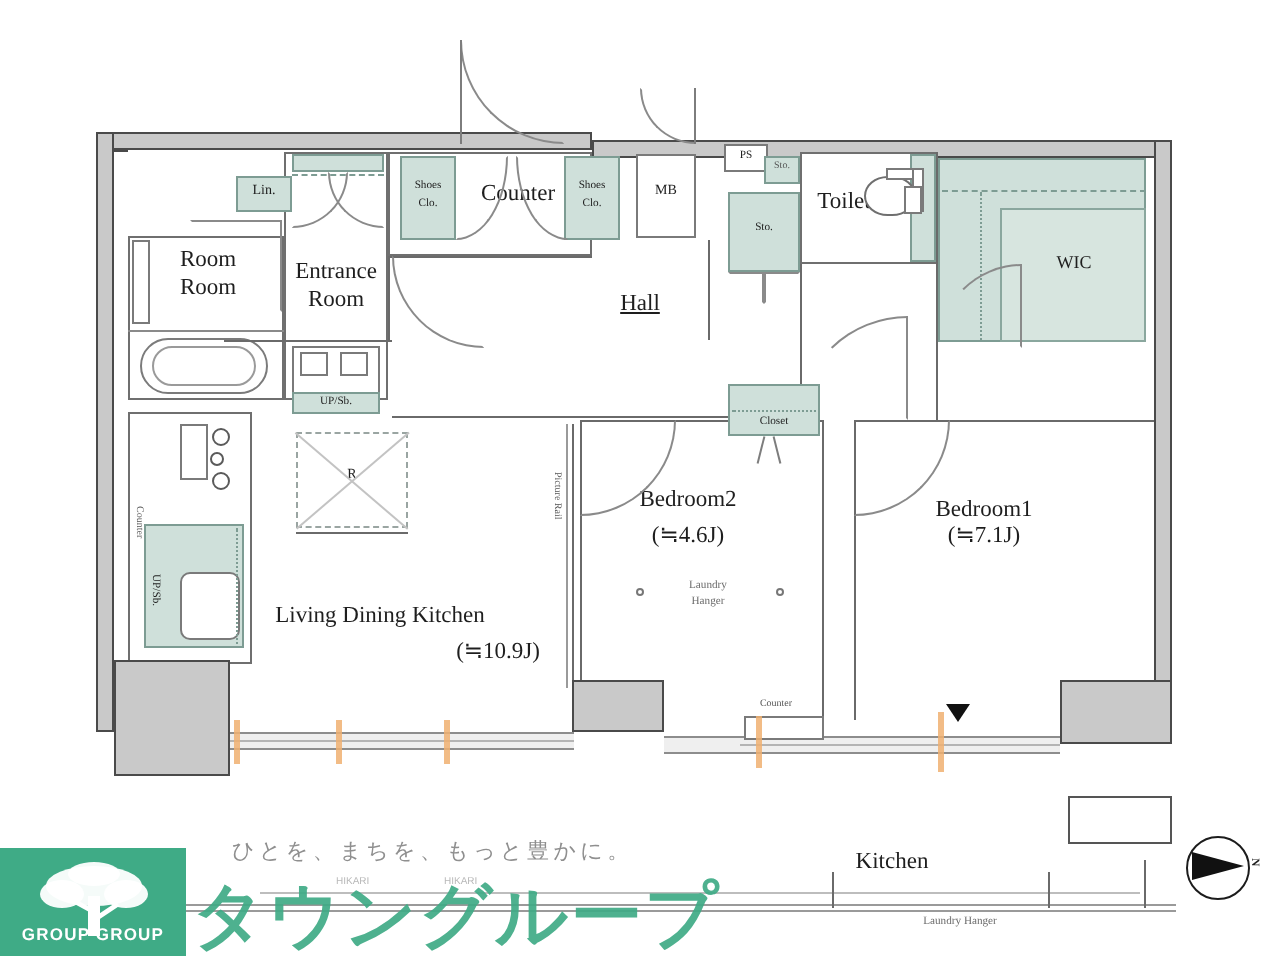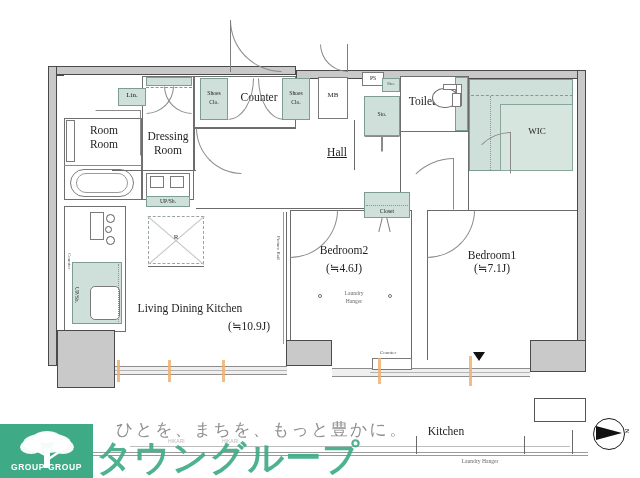--- a/index.html
+++ b/index.html
@@ -62,21 +62,21 @@
   #needle{position:absolute;width:0;height:0;border-top:7px solid transparent;border-bottom:7px solid transparent;border-left:26px solid #111;}
 
   
   #logo{position:absolute;left:0;top:424px;width:93px;height:54px;background:#3fab86;}
   #logoTxt{position:absolute;left:0;bottom:6px;width:93px;text-align:center;color:#fff;
           font-family:"Liberation Sans", sans-serif;font-size:8.5px;letter-spacing:.6px;font-weight:bold;}
   #tree{position:absolute;left:18px;top:6px;}
   #brand{position:absolute;left:96px;top:434px;font-family:"Liberation Sans", sans-serif;
           font-size:36px;font-weight:bold;color:#3fab86;letter-spacing:1px;opacity:.92;}
   #tagline{position:absolute;left:116px;top:418px;font-family:Liberation Serif, serif;
-          font-size:17px;color:#8f8f8f;letter-spacing:2.2px;}
+          font-size:11px;color:#8f8f8f;letter-spacing:2.2px;}
   .hikari{position:absolute;font-size:5px;color:#b9b9b9;font-family:"Liberation Sans",sans-serif;}
 </style>
 </head>
 <body>
 
 <div id="plan">
 
   <div class="wall" style="left:48px;top:66px;width:16px;height:10px;"></div>
   <div class="wall" style="left:48px;top:66px;width:248px;height:9px;"></div>
   <div class="wall" style="left:296px;top:70px;width:290px;height:9px;"></div>
@@ -91,21 +91,21 @@
   <div class="room" style="left:64px;top:118px;width:78px;height:82px;"></div>
   <div class="lbl big" style="left:74px;top:124px;width:60px;">Room</div>
   <div class="lbl big" style="left:74px;top:138px;width:60px;">Room</div>
   <div class="line" style="left:64px;top:165px;width:78px;height:1px;background:#8a8a8a;"></div>
   <div class="plain" style="left:66px;top:120px;width:9px;height:42px;"></div>
   <div class="tub" style="left:70px;top:169px;width:64px;height:28px;"></div>
   <div class="tubin" style="left:76px;top:173px;width:52px;height:20px;"></div>
   <div class="swing sw-tr" style="left:95px;top:110px;width:46px;height:46px;border-radius:0 0 0 100%;"></div>
 
   <div class="room" style="left:142px;top:76px;width:52px;height:124px;"></div>
-  <div class="lbl big" style="left:136px;top:130px;width:64px;">Dressing</div>
+  <div class="lbl big" style="left:136px;top:130px;width:64px;">Entrance</div>
   <div class="lbl big" style="left:136px;top:144px;width:64px;">Room</div>
 
   <div class="tile" style="left:118px;top:88px;width:28px;height:18px;"></div>
   <div class="lbl sm" style="left:118px;top:92px;width:28px;">Lin.</div>
 
   <div class="tile" style="left:146px;top:77px;width:46px;height:9px;"></div>
   <div class="dash-h" style="left:146px;top:87px;width:46px;"></div>
   <div class="swing sw-br" style="left:146px;top:86px;width:28px;height:28px;border-radius:0 0 100% 0;"></div>
   <div class="swing sw-bl" style="left:164px;top:86px;width:28px;height:28px;border-radius:0 0 0 100%;"></div>
 
@@ -130,21 +130,21 @@
   <div class="leaf" style="left:230px;top:20px;width:1.4px;height:52px;"></div>
   <div class="swing sw-bl" style="left:320px;top:44px;width:28px;height:28px;border-radius:0 0 0 100%;"></div>
   <div class="leaf" style="left:347px;top:44px;width:1.4px;height:28px;"></div>
 
   <div class="plain" style="left:318px;top:77px;width:30px;height:42px;"></div>
   <div class="lbl sm" style="left:318px;top:92px;width:30px;">MB</div>
 
   <div class="plain" style="left:362px;top:72px;width:22px;height:14px;"></div>
   <div class="lbl xs" style="left:362px;top:75px;width:22px;">PS</div>
 
-  <div class="lbl big" style="left:309px;top:146px;width:56px;text-decoration:underline;">Hall</div>
+  <div class="lbl big" style="left:292px;top:146px;width:56px;text-decoration:underline;">Hall</div>
   <div class="line" style="left:194px;top:128px;width:102px;height:1px;"></div>
   <div class="line" style="left:194px;top:128px;width:1px;height:42px;"></div>
   <div class="line" style="left:112px;top:170px;width:84px;height:1px;"></div>
   <div class="line" style="left:354px;top:120px;width:1px;height:50px;"></div>
   <div class="line" style="left:196px;top:208px;width:168px;height:1px;"></div>
   <div class="swing sw-bl" style="left:196px;top:128px;width:46px;height:46px;border-radius:0 0 0 100%;"></div>
 
   <div class="tile" style="left:382px;top:78px;width:18px;height:14px;"></div>
   <div class="lbl tiny" style="left:382px;top:81px;width:18px;">Sto.</div>
   <div class="swing sw-bl" style="left:400px;top:78px;width:16px;height:16px;border-radius:0 0 0 100%;"></div>

